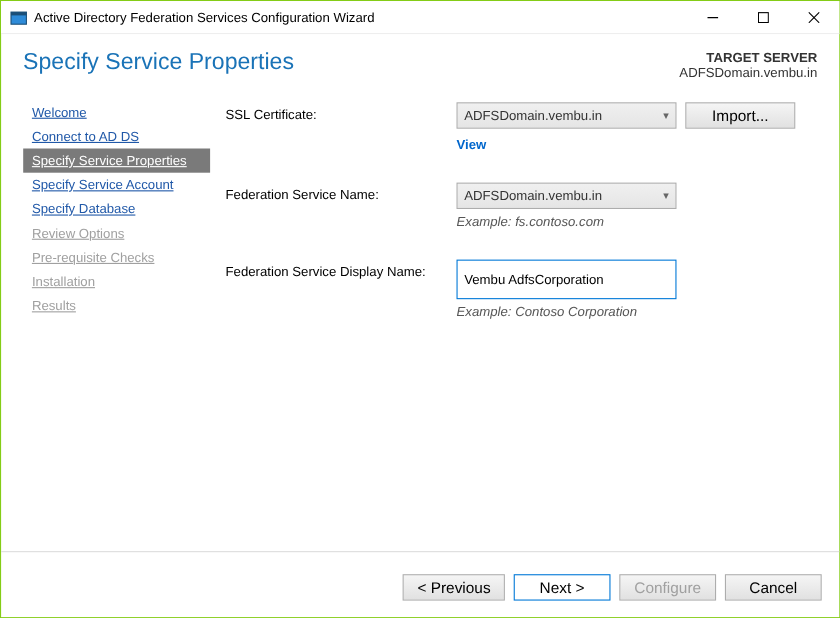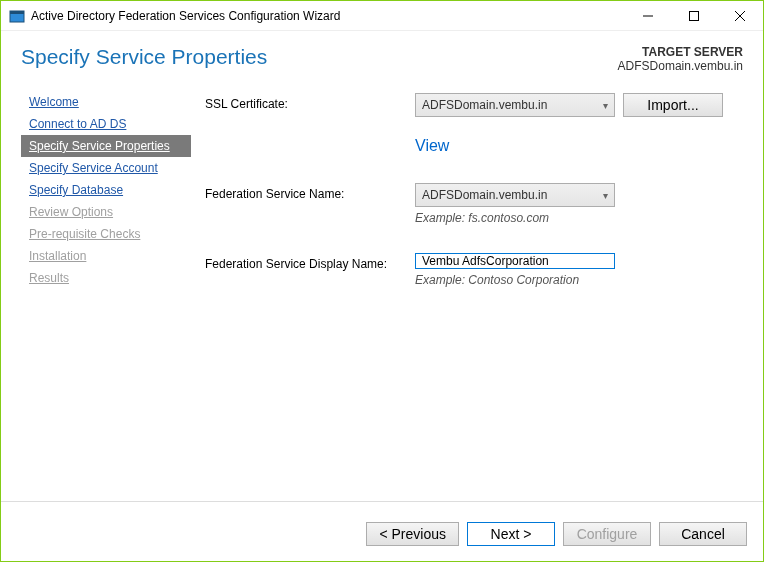--- a/index.html
+++ b/index.html
@@ -127,25 +127,25 @@
     min-width: 100px;
     border: 1px solid #adadad;
     background: linear-gradient(#f5f5f5,#e1e1e1);
     font-size: 14px;
     display: inline-flex; align-items: center; justify-content: center;
     cursor: default;
     padding: 0 12px;
   }
   .btn.primary { border-color:#0078d7; background:#fff; }
   .btn.disabled { color:#a0a0a0; }
-  .link { color:#0066cc; font-size:16px; margin-top:20px; cursor:pointer; }
+  .link { color:#0066cc; font-size:12px; margin-top:7px; cursor:pointer;font-weight:bold; }
   .hint { color:#555; font-size:12px; font-style: italic; margin-top:4px; }
   .info { color:#333; font-size:12px; margin-top:4px; }
   .text-input {
-    width: 200px; height:16px; border:1px solid #0078d7;
+    width: 200px; height:36px; border:1px solid #0078d7;
     padding:0 6px; font-size:12px; font-family: inherit;
   }
   .section-gap { height: 22px; }
   .footer {
     height: 60px;
     border-top: 1px solid #ddd;
     padding: 20px 16px 0 0;
     display: flex;
     justify-content: flex-end;
     gap: 8px;

